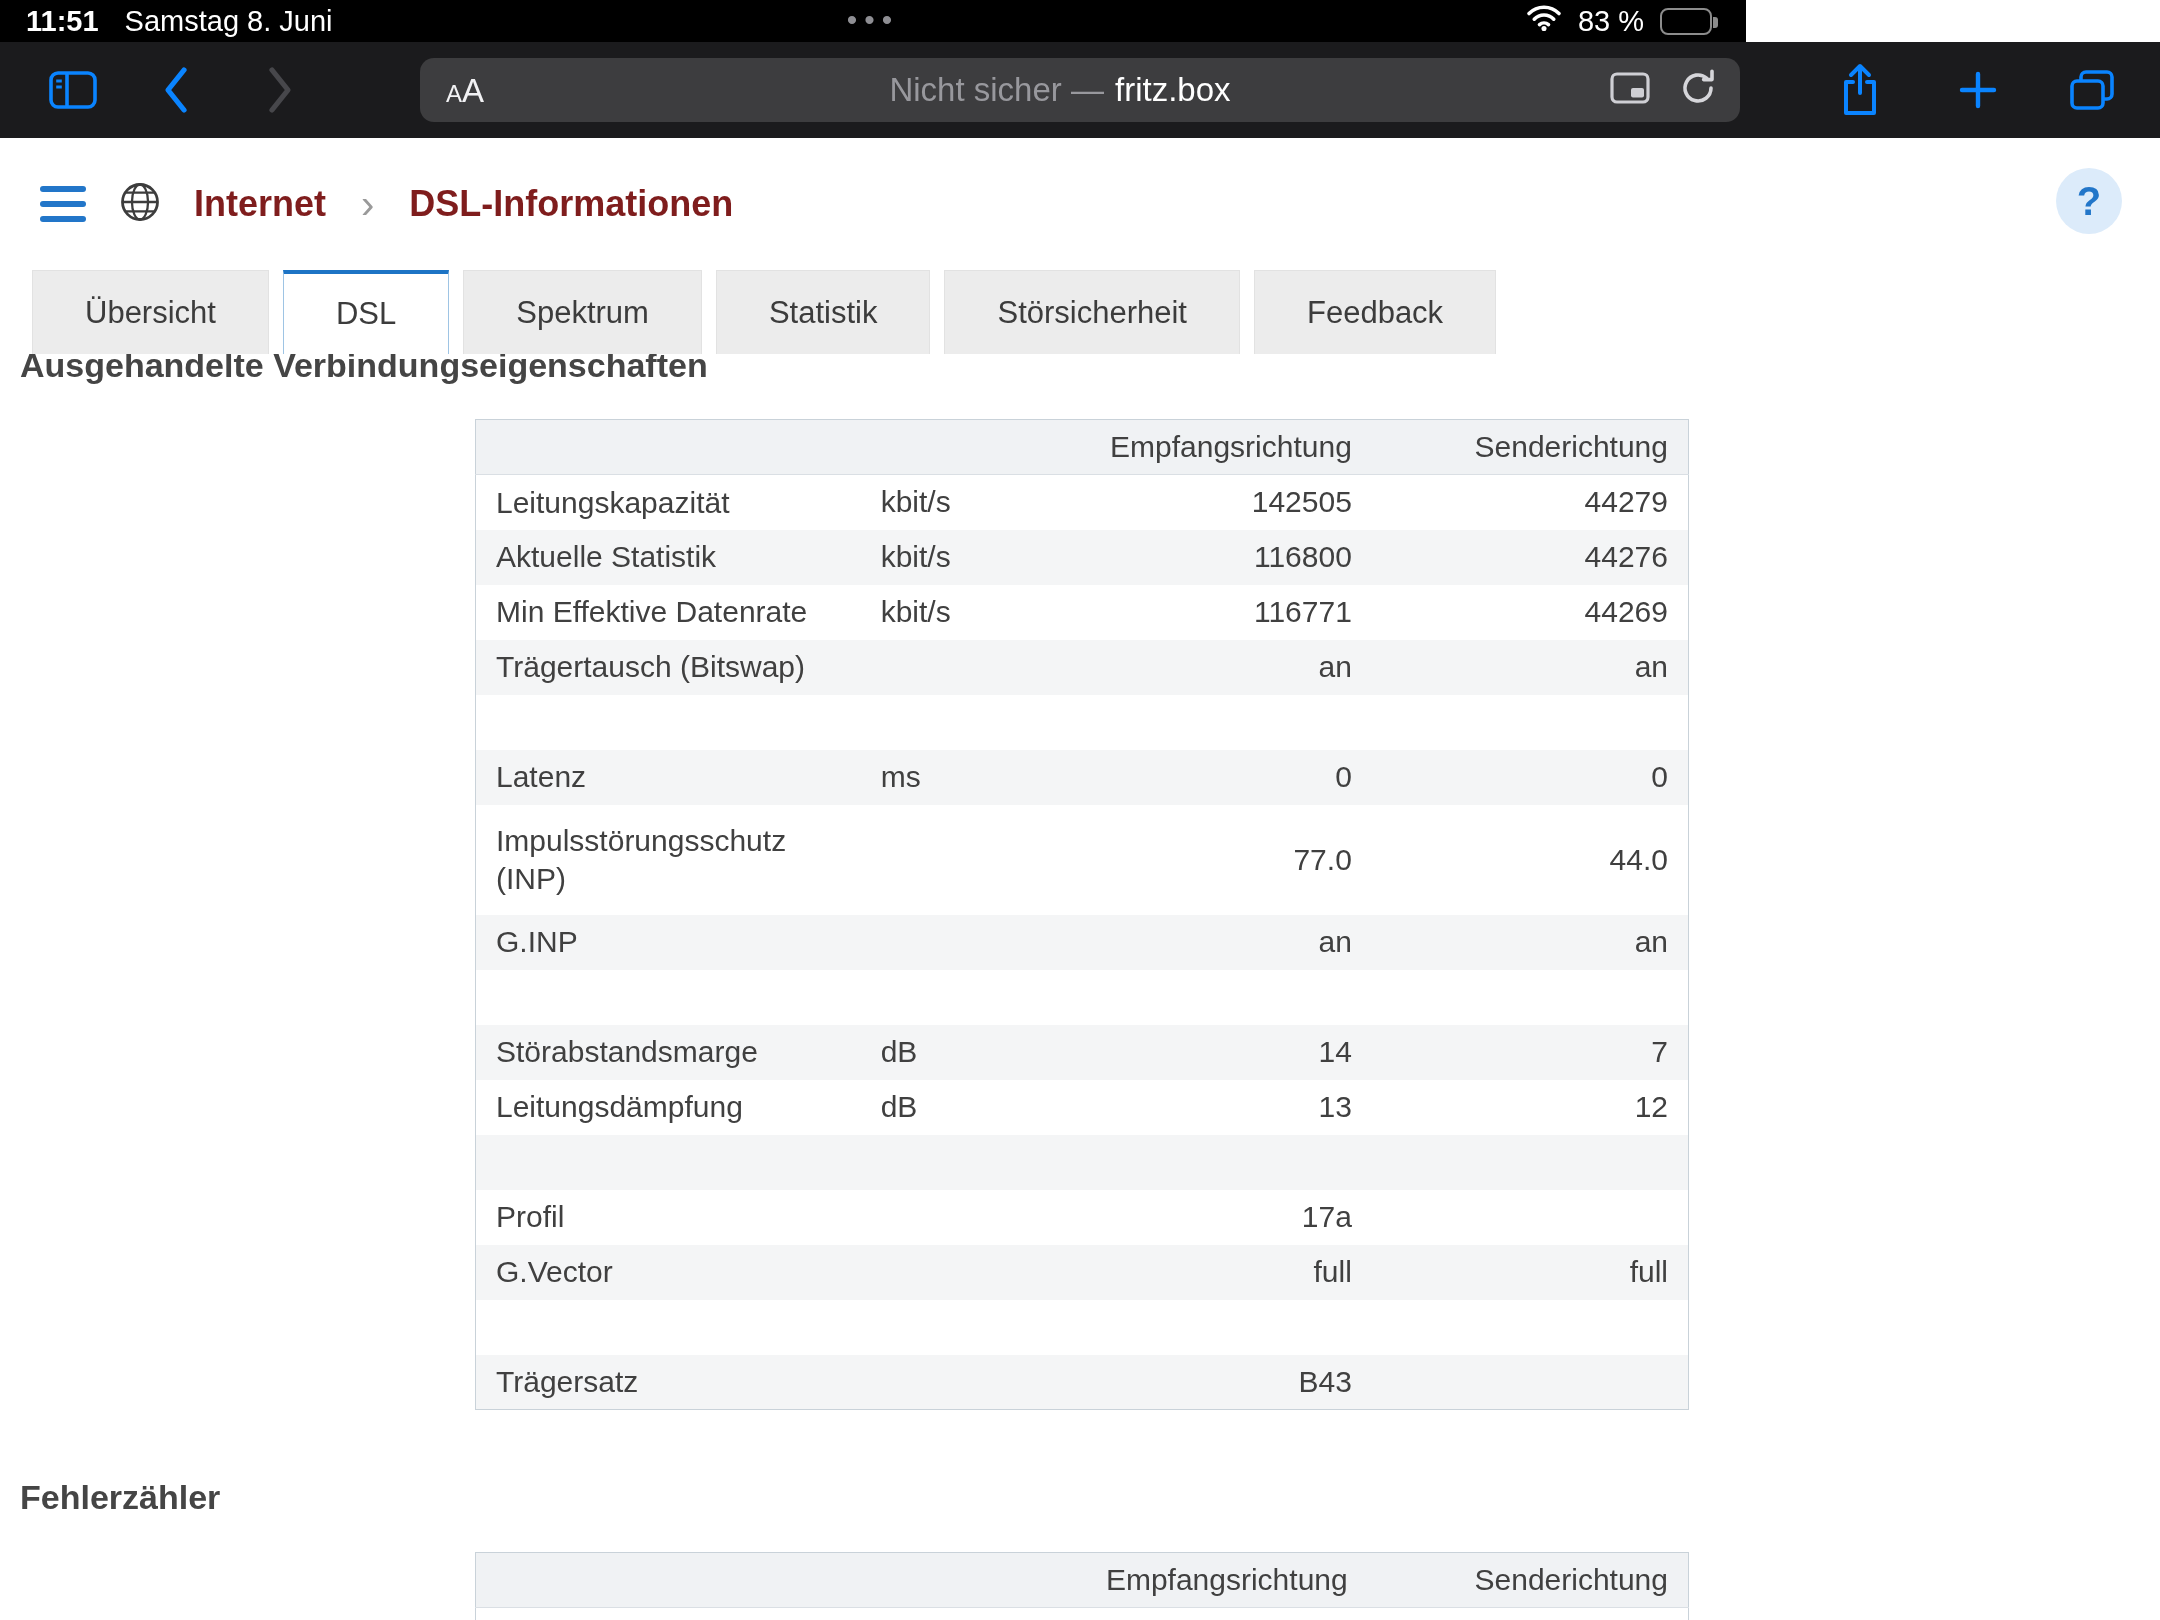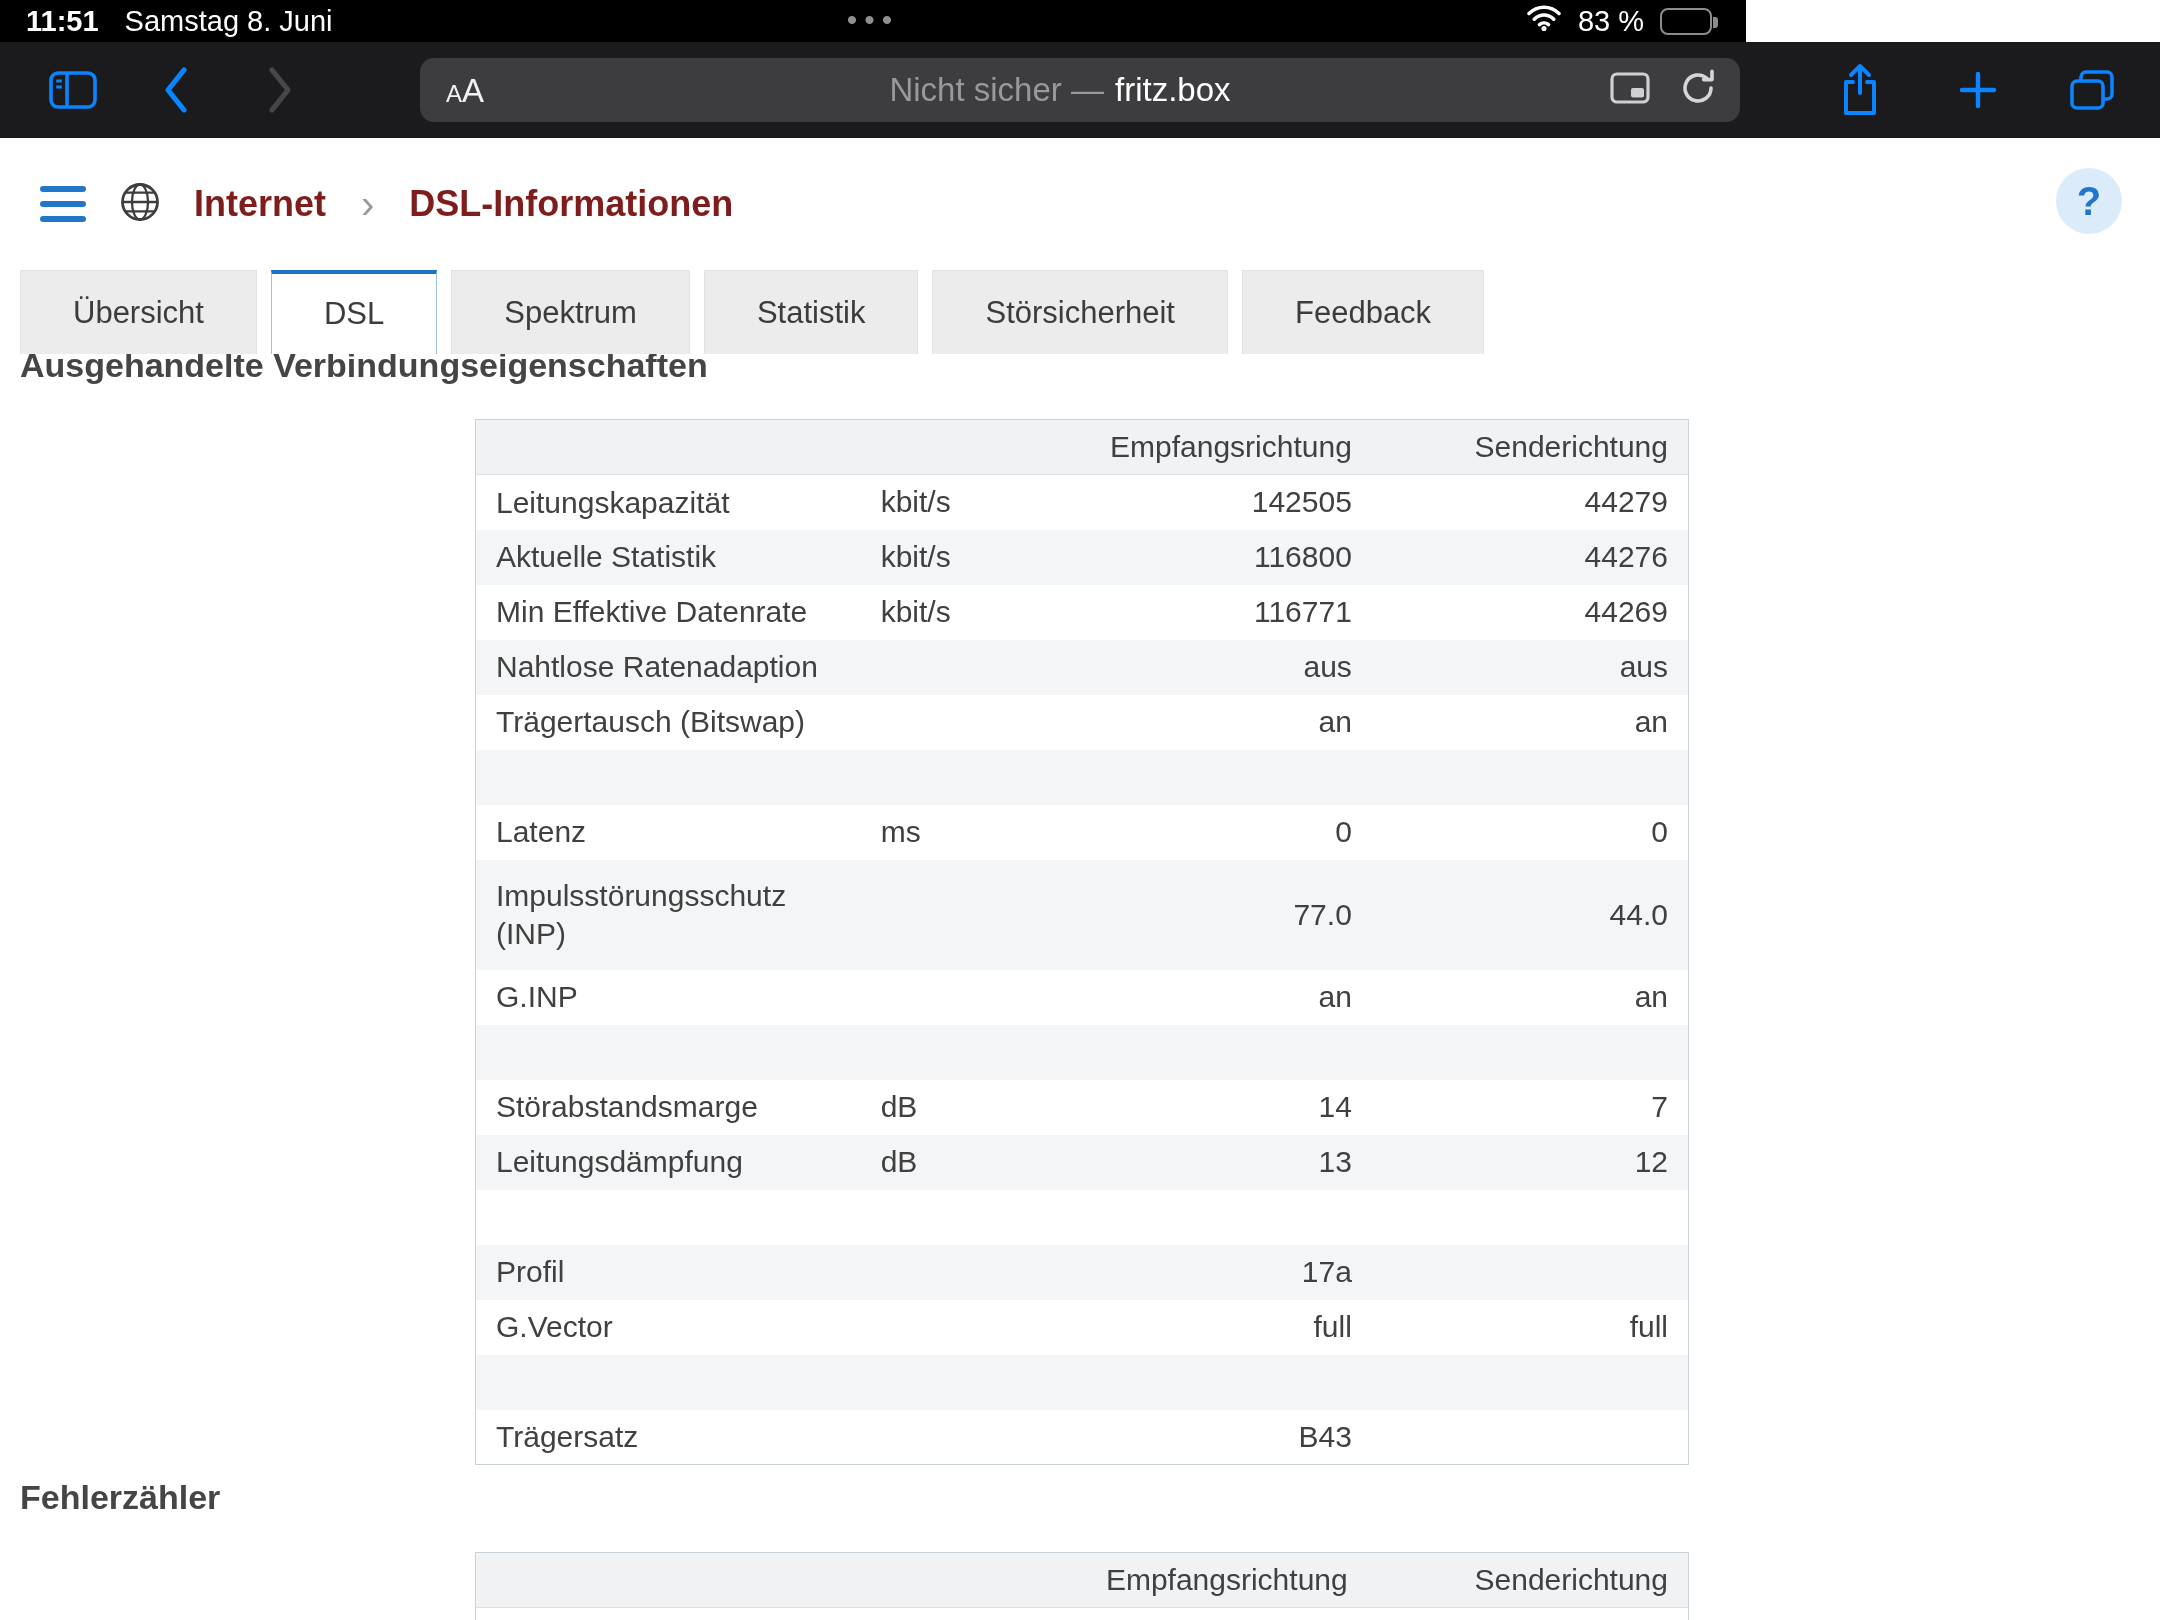--- a/index.html
+++ b/index.html
@@ -43,21 +43,21 @@
   .hamburger { width:46px; display:flex; flex-direction:column; gap:9px; cursor:pointer; }
   .hamburger span { display:block; height:6px; background:#2276c9; border-radius:3px; }
   .crumb-text { font-size:36px; color:#7f1d1d;font-weight:bold; }
   .crumb-sep { font-size:40px; color:#9a9a9a; line-height:34px; padding:0 2px; }
 
   .help-btn { position:absolute; top:30px; right:38px; width:66px; height:66px; border-radius:50%;
               background:#dcebfa; color:#2276c9; font-size:40px; font-weight:bold;
               display:flex; align-items:center; justify-content:center; cursor:pointer; }
 
   .tab-bar { position:absolute; top:132px; left:0; width:2000px; height:84px; background:#fff; z-index:5;
-             padding-left:20px; display:flex; gap:14px; }
+             padding-left:32px; display:flex; gap:14px; }
   .tab { background:#ececec; border:1px solid #e2e2e2; border-bottom:none; color:#3c3c3c;
          font-size:31px; display:flex; align-items:center; padding:0 52px; cursor:pointer; }
   .tab.active { background:#fff; border-top:4px solid #1d74c5; border-left:1px solid #9ec4e4; border-right:1px solid #9ec4e4; }
 
   .h-section { position:absolute; left:20px; font-size:34px; font-weight:bold; color:#454545; z-index:1; }
   #h-connection { top:208px; }
   #h-errors { top:1340px; }
 
   table.data-table { position:absolute; left:475px; width:1214px; border-collapse:collapse; font-size:30px; color:#404040; background:#fff; }
   table.data-table, table.data-table td, table.data-table th { border:0; }
@@ -226,26 +226,20 @@
             <td class="rx">116800</td>
             <td class="tx">44276</td>
           </tr>
           <tr>
             <td class="label">Min Effektive Datenrate</td>
             <td class="unit">kbit/s</td>
             <td class="rx">116771</td>
             <td class="tx">44269</td>
           </tr>
           <tr>
-            <td class="label">Nahtlose Ratenadaption</td>
-            <td class="unit"></td>
-            <td class="rx">aus</td>
-            <td class="tx">aus</td>
-          </tr>
-          <tr>
             <td class="label">Trägertausch (Bitswap)</td>
             <td class="unit"></td>
             <td class="rx">an</td>
             <td class="tx">an</td>
           </tr>
           <tr class="spacer">
             <td colspan="4"></td>
           </tr>
           <tr>
             <td class="label">Latenz</td>

